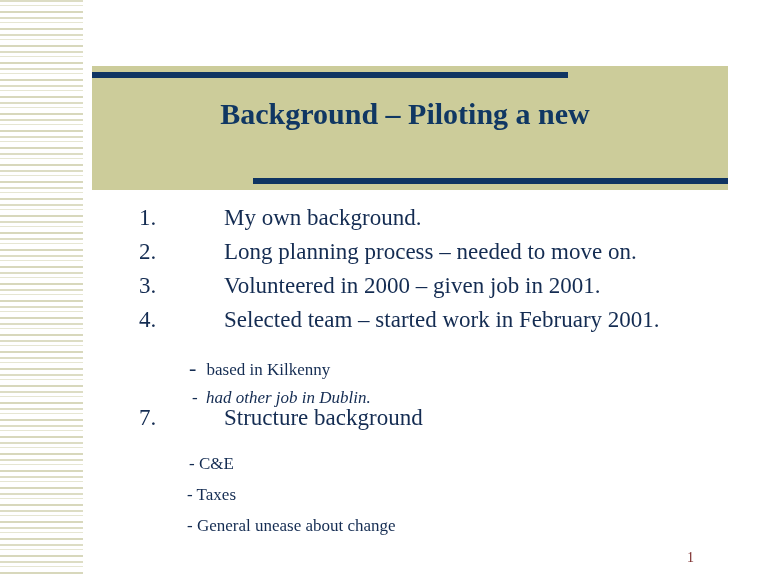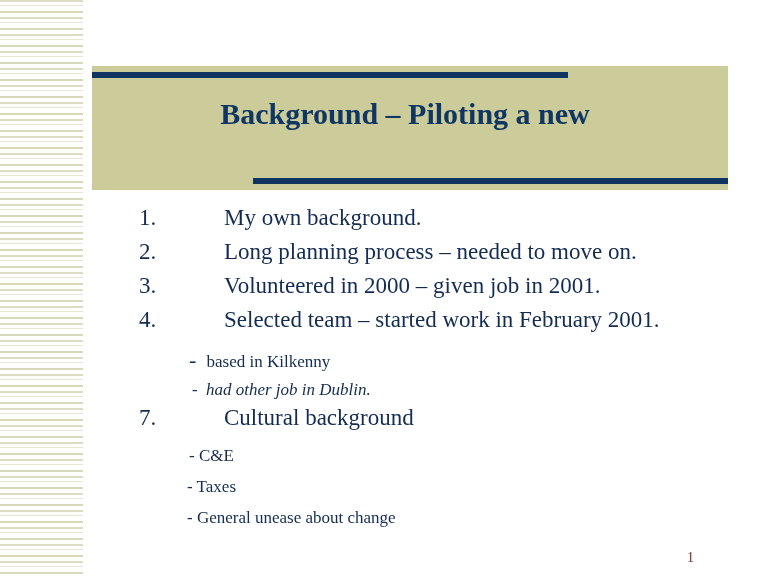--- a/index.html
+++ b/index.html
@@ -34,21 +34,21 @@
       position: absolute; left: 92px; top: 97px; width: 636px;
       text-align: center; color: #103763;
       font-weight: bold; font-size: 30px; line-height: 34px;
       padding-left: 0px;
     }
     .title .line { display: block; }
     .list { position: absolute; left: 0; top: 0; width: 768px; height: 576px; color: #142c52; }
     .item { position: absolute; font-size: 23px; line-height: 26px; white-space: nowrap; }
     .item .num { position: absolute; left: 0; }
     .item .txt { position: absolute; left: 53px; margin-left: 32px; }
-    .sub { position: absolute; font-size: 17px; line-height: 28px; white-space: nowrap; }
+    .sub { position: absolute; font-size: 17px; line-height: 20px; white-space: nowrap; margin-top: 12px; }
     .pagenum {
       position: absolute; left: 687px; top: 550px; font-size: 14px; color: #7a2a2a;
     }
   </style>
 </head>
 <body>
 
 <div class="stripes"></div>
 
 <div class="title-box"></div>
@@ -81,21 +81,21 @@
     <span style="font-size:22px;">-</span>
     <span style="margin-left:6px;">based in Kilkenny</span>
   </div>
   <div class="sub" style="left:192px; top:376px;">
     <span>-</span>
     <span style="margin-left:4px;font-style:italic;">had other job in Dublin.</span>
   </div>
 
   <div class="item" style="left:139px; top:405px;">
     <span class="num">7.</span>
-    <span class="txt">Cultural background</span>
+    <span class="txt">Structure background</span>
   </div>
 
   <div class="sub" style="left:189px; top:442px;">- C&amp;E</div>
   <div class="sub" style="left:187px; top:473px;">- Taxes</div>
   <div class="sub" style="left:187px; top:504px;text-align:center;">- General unease about change</div>
 </div>
 
 <div class="pagenum">1</div>
 
 </body></html>

